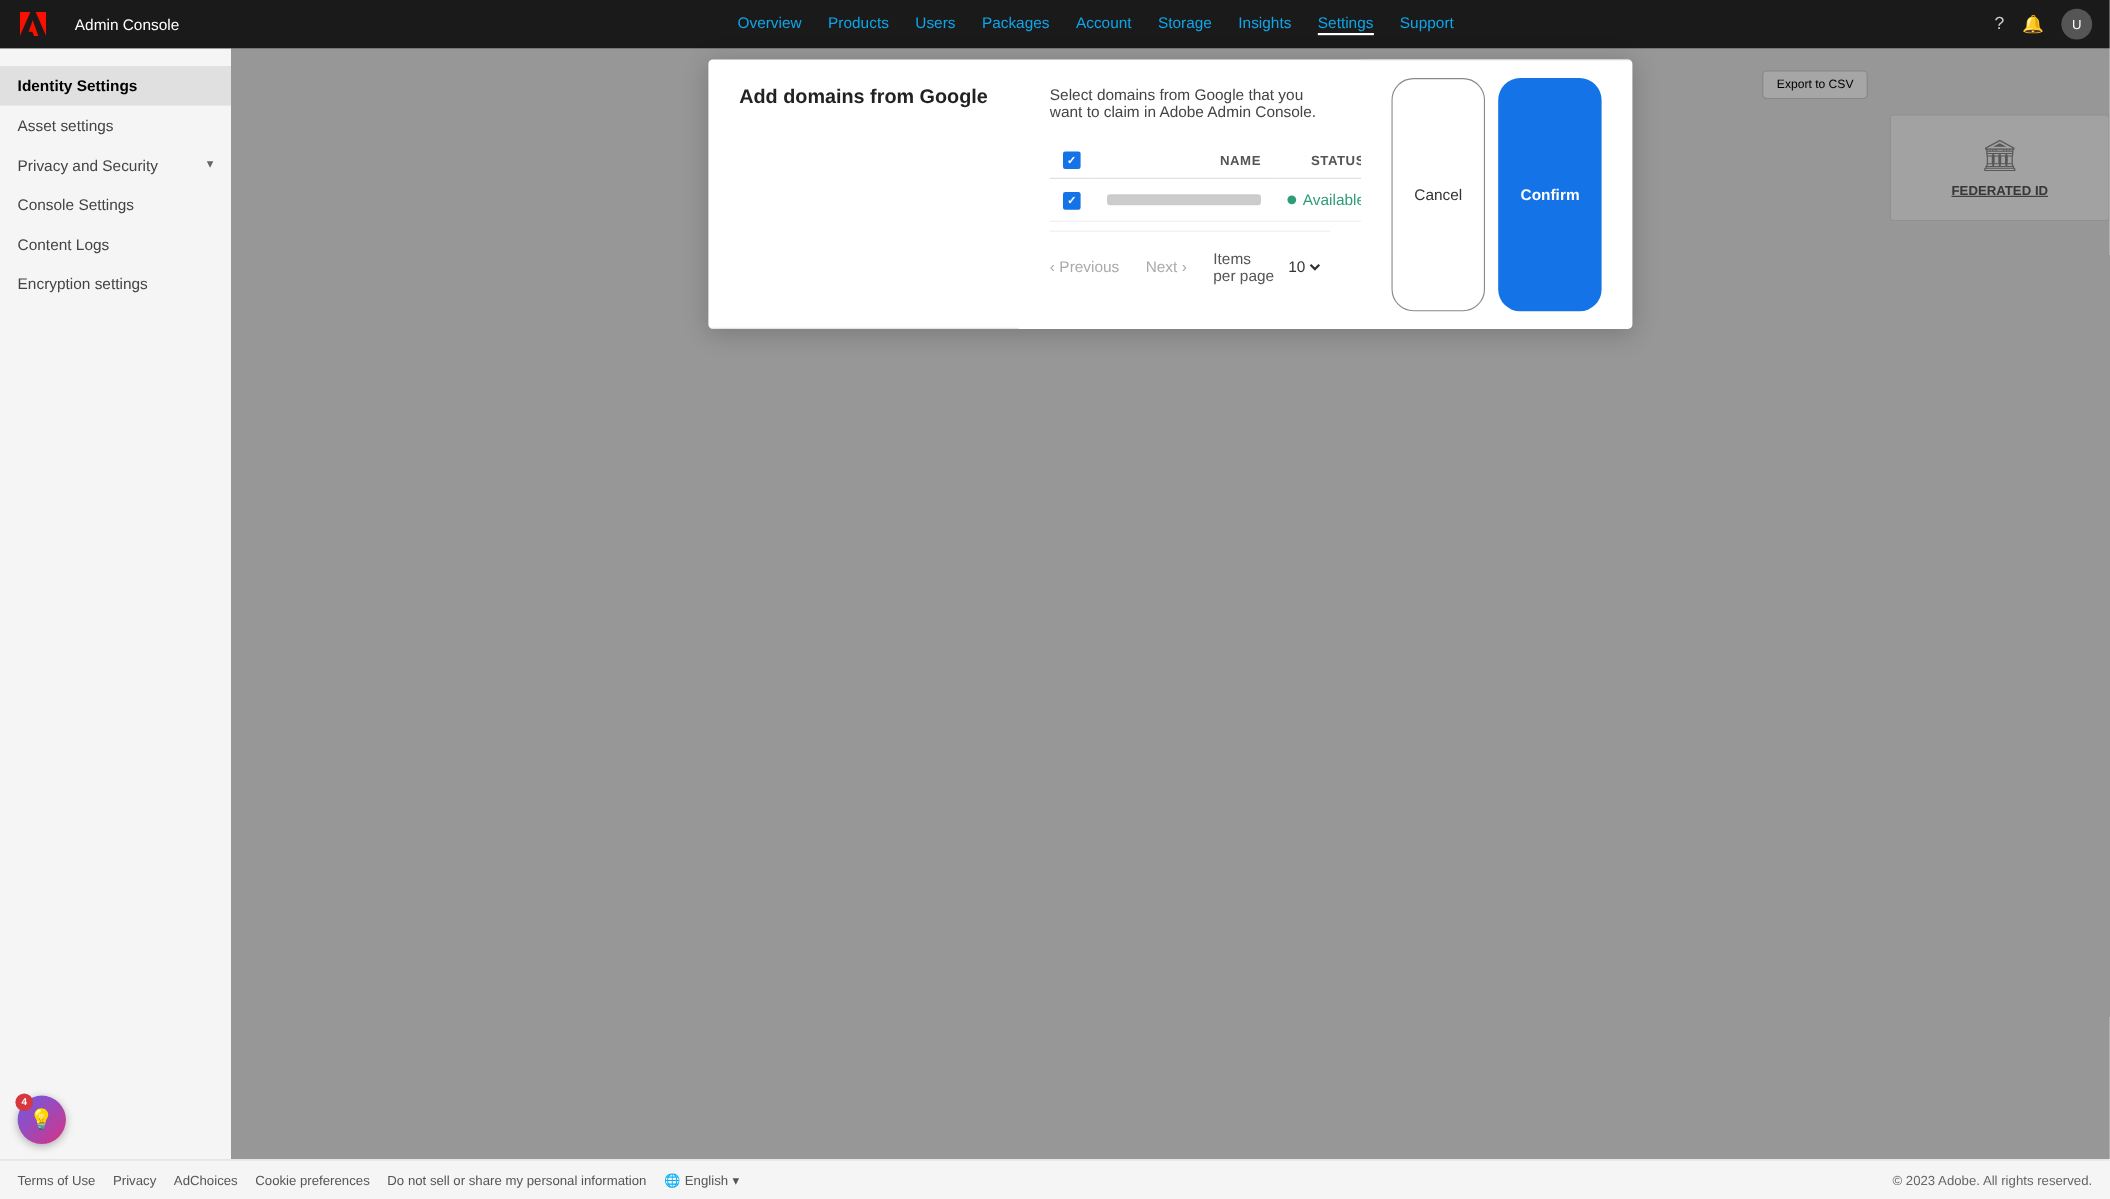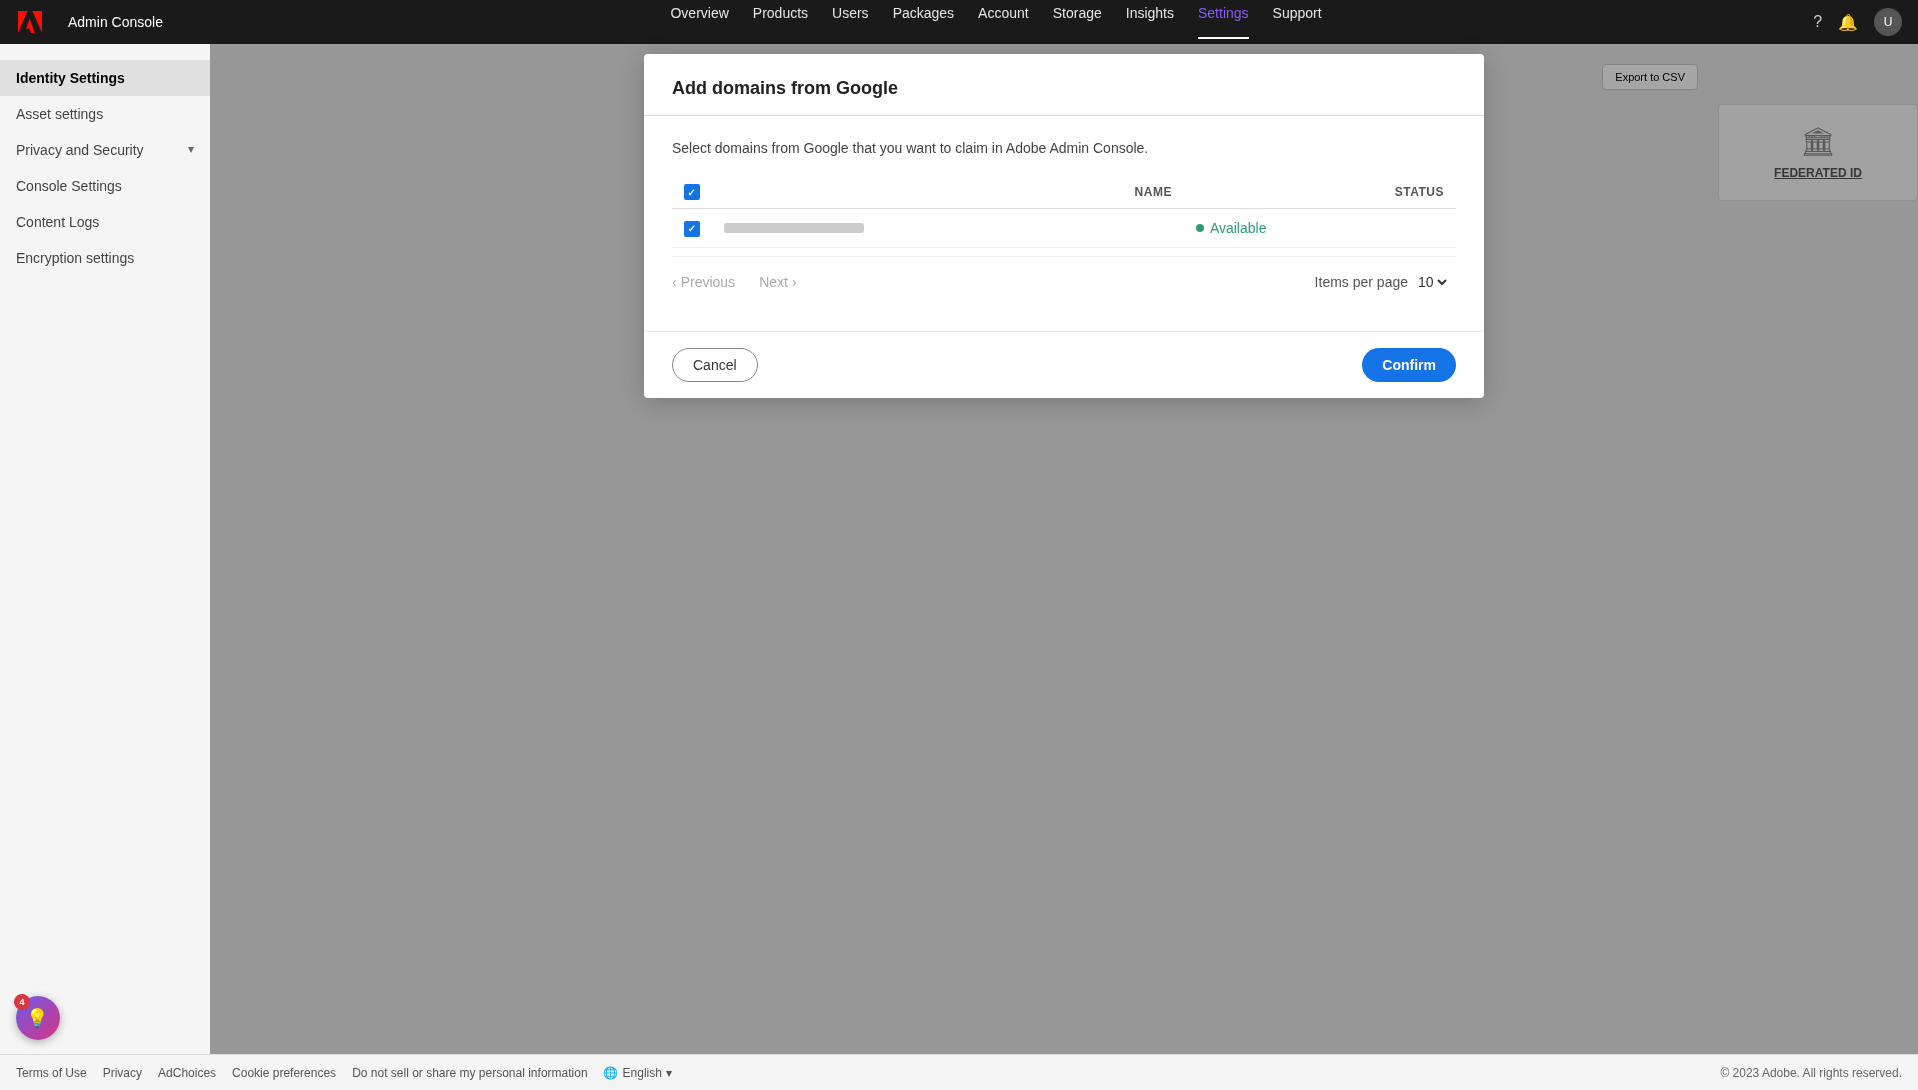--- a/index.html
+++ b/index.html
@@ -36,29 +36,29 @@
       font-weight: 400;
       margin-right: 16px;
     }
     .nav-links {
       display: flex;
       gap: 24px;
       flex: 1;
       justify-content: center;
     }
     .nav-link {
-      color: #e5e5e5;
+      color: #0ea5e9;
       font-size: 14px;
       cursor: pointer;
       text-decoration: none;
     }
     .nav-link.active {
-      color: #8b5cf6;
+      color: #0ea5e9;
       border-bottom: 2px solid #fff;
-      padding-bottom: 16px;
+      padding-bottom: 2px;
     }
     .nav-right {
       display: flex;
       align-items: center;
       gap: 16px;
       margin-left: auto;
     }
     .nav-icon {
       color: #ccc;
       font-size: 16px;
@@ -157,21 +157,21 @@
       padding-top: 10px;
     }
 
     .modal {
       background: #fff;
       width: 840px;
       max-height: 760px;
       border-radius: 4px;
       overflow: hidden;
       display: flex;
-      flex-direction: column;
+      flex-direction: row;
       box-shadow: 0 4px 24px rgba(0,0,0,0.2);
     }
 
     .modal-header {
       padding: 24px 28px 16px;
       border-bottom: 1px solid #e0e0e0;
     }
     .modal-title {
       font-size: 18px;
       font-weight: 600;

